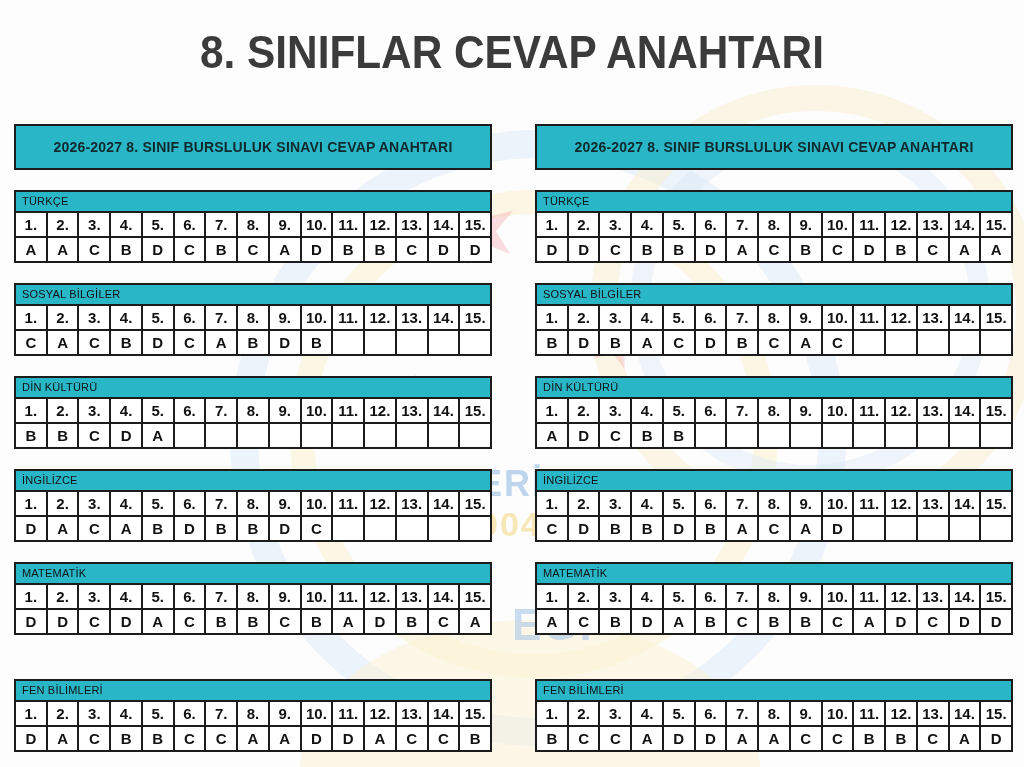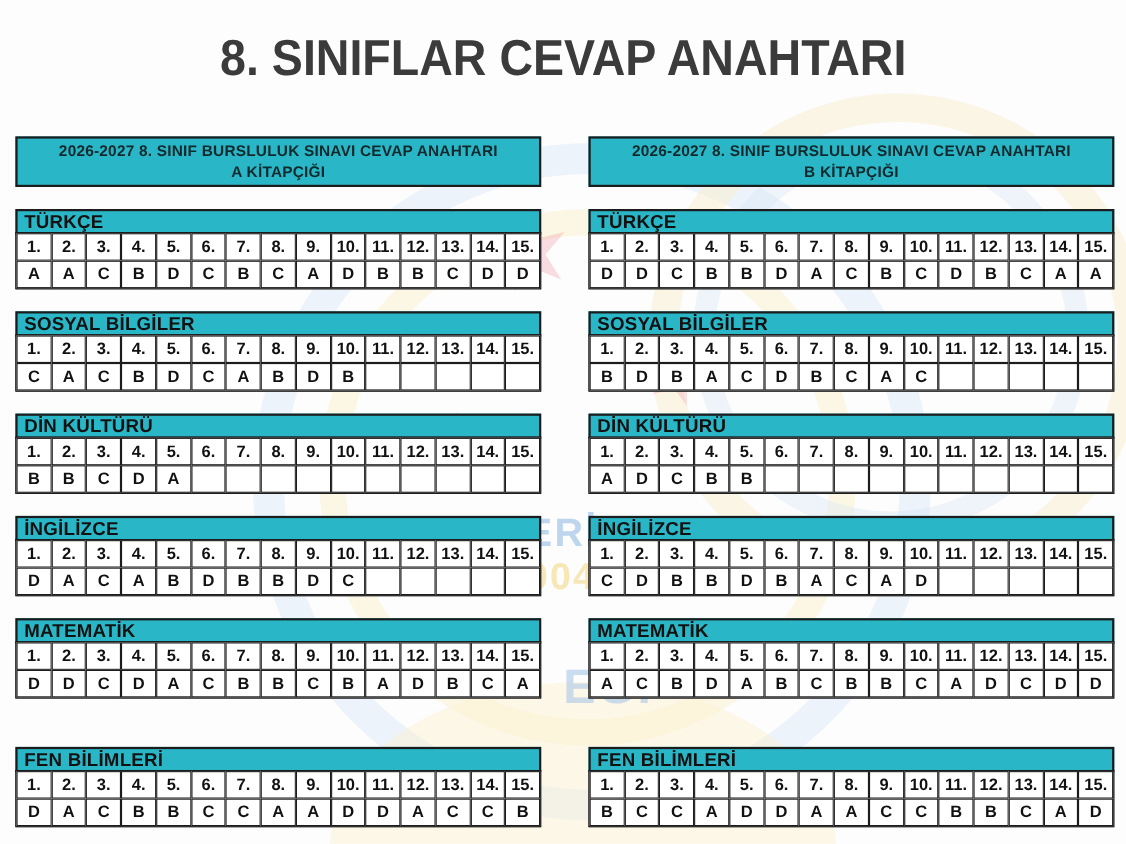--- a/index.html
+++ b/index.html
@@ -23,21 +23,21 @@
   .col-header{
     background:var(--teal);border:2px solid #1c1c1c;color:#10292c;
     height:42px;display:flex;flex-direction:column;justify-content:center;
     text-align:center;font-weight:bold;font-size:14px;line-height:19px;
     letter-spacing:.2px;
   }
   .section{margin-top:20px;}
   .section.big-gap{margin-top:44px;}
   .subject-bar{
     background:var(--teal);border:2px solid #1c1c1c;color:#111;
-    height:19px;line-height:19px;font-weight:bold;font-size:17px;
+    height:19px;line-height:19px;font-weight:normal;font-size:11px;
     padding-left:6px;letter-spacing:.2px;
   }
   .tbl{
     margin-top:-2px;border:1px solid #1c1c1c;background:#1c1c1c;
     display:grid;grid-template-columns:repeat(15,1fr);grid-auto-rows:25px;
   }
   .cell{
     background:#fff;border:1px solid #1c1c1c;
     display:flex;align-items:center;justify-content:center;
     font-weight:bold;color:#111;overflow:hidden;
@@ -59,21 +59,20 @@
 <div class="wm wm-text" style="left:478px;top:463px;font-size:36px;color:rgba(168,199,232,.75);">ERİK</div>
 <div class="wm wm-text" style="left:479px;top:505px;font-size:34px;color:rgba(247,230,178,.95);">004</div>
 <div class="wm wm-text" style="left:512px;top:600px;font-size:44px;color:rgba(168,199,232,.6);">EĞİ</div>
 
 <div class="content">
   <h1 class="page-title">8. SINIFLAR CEVAP ANAHTARI</h1>
   <div class="columns" id="columns">
       <div class="column">
         <div class="col-header">
           <div class="hl1">2026-2027 8. SINIF BURSLULUK SINAVI CEVAP ANAHTARI</div>
-          <div class="hl2">A KİTAPÇIĞI</div>
         </div>
         <div class="section">
           <div class="subject-bar">TÜRKÇE</div>
           <div class="tbl">
             <div class="cell num">1.</div>
             <div class="cell num">2.</div>
             <div class="cell num">3.</div>
             <div class="cell num">4.</div>
             <div class="cell num">5.</div>
             <div class="cell num">6.</div>
@@ -275,21 +274,20 @@
             <div class="cell ans">A</div>
             <div class="cell ans">C</div>
             <div class="cell ans">C</div>
             <div class="cell ans">B</div>
           </div>
         </div>
       </div>
       <div class="column">
         <div class="col-header">
           <div class="hl1">2026-2027 8. SINIF BURSLULUK SINAVI CEVAP ANAHTARI</div>
-          <div class="hl2">B KİTAPÇIĞI</div>
         </div>
         <div class="section">
           <div class="subject-bar">TÜRKÇE</div>
           <div class="tbl">
             <div class="cell num">1.</div>
             <div class="cell num">2.</div>
             <div class="cell num">3.</div>
             <div class="cell num">4.</div>
             <div class="cell num">5.</div>
             <div class="cell num">6.</div>

